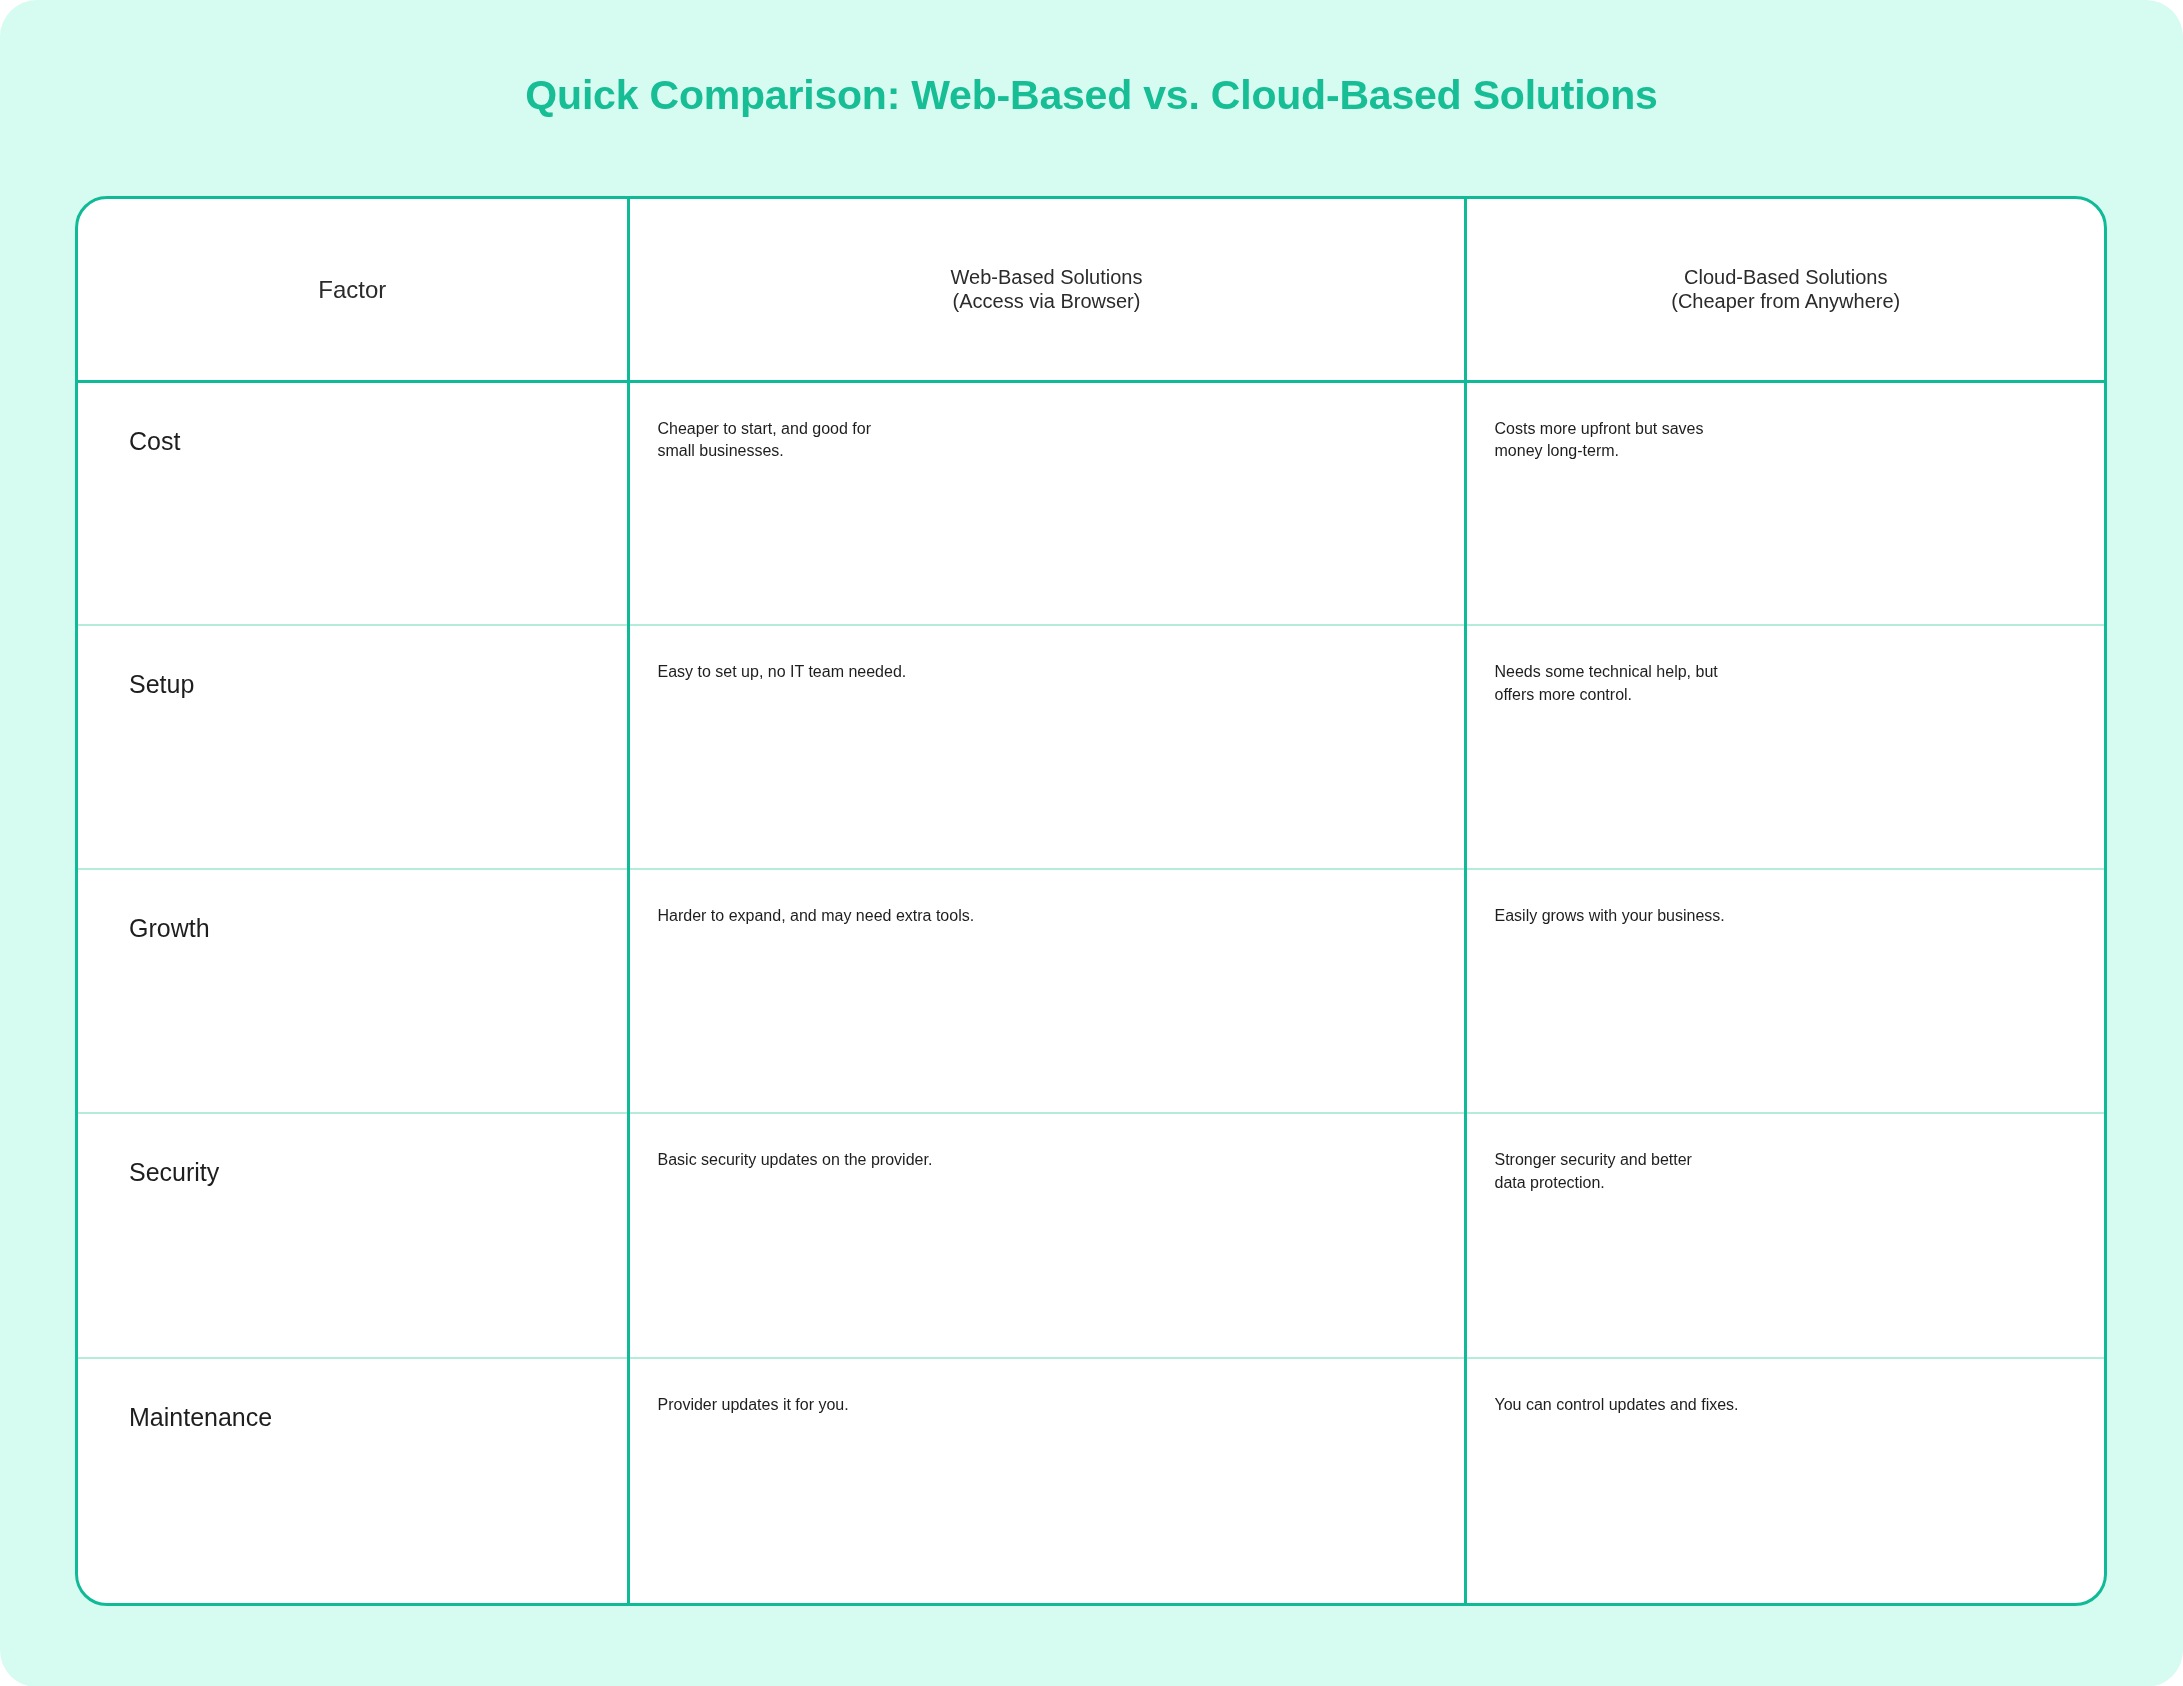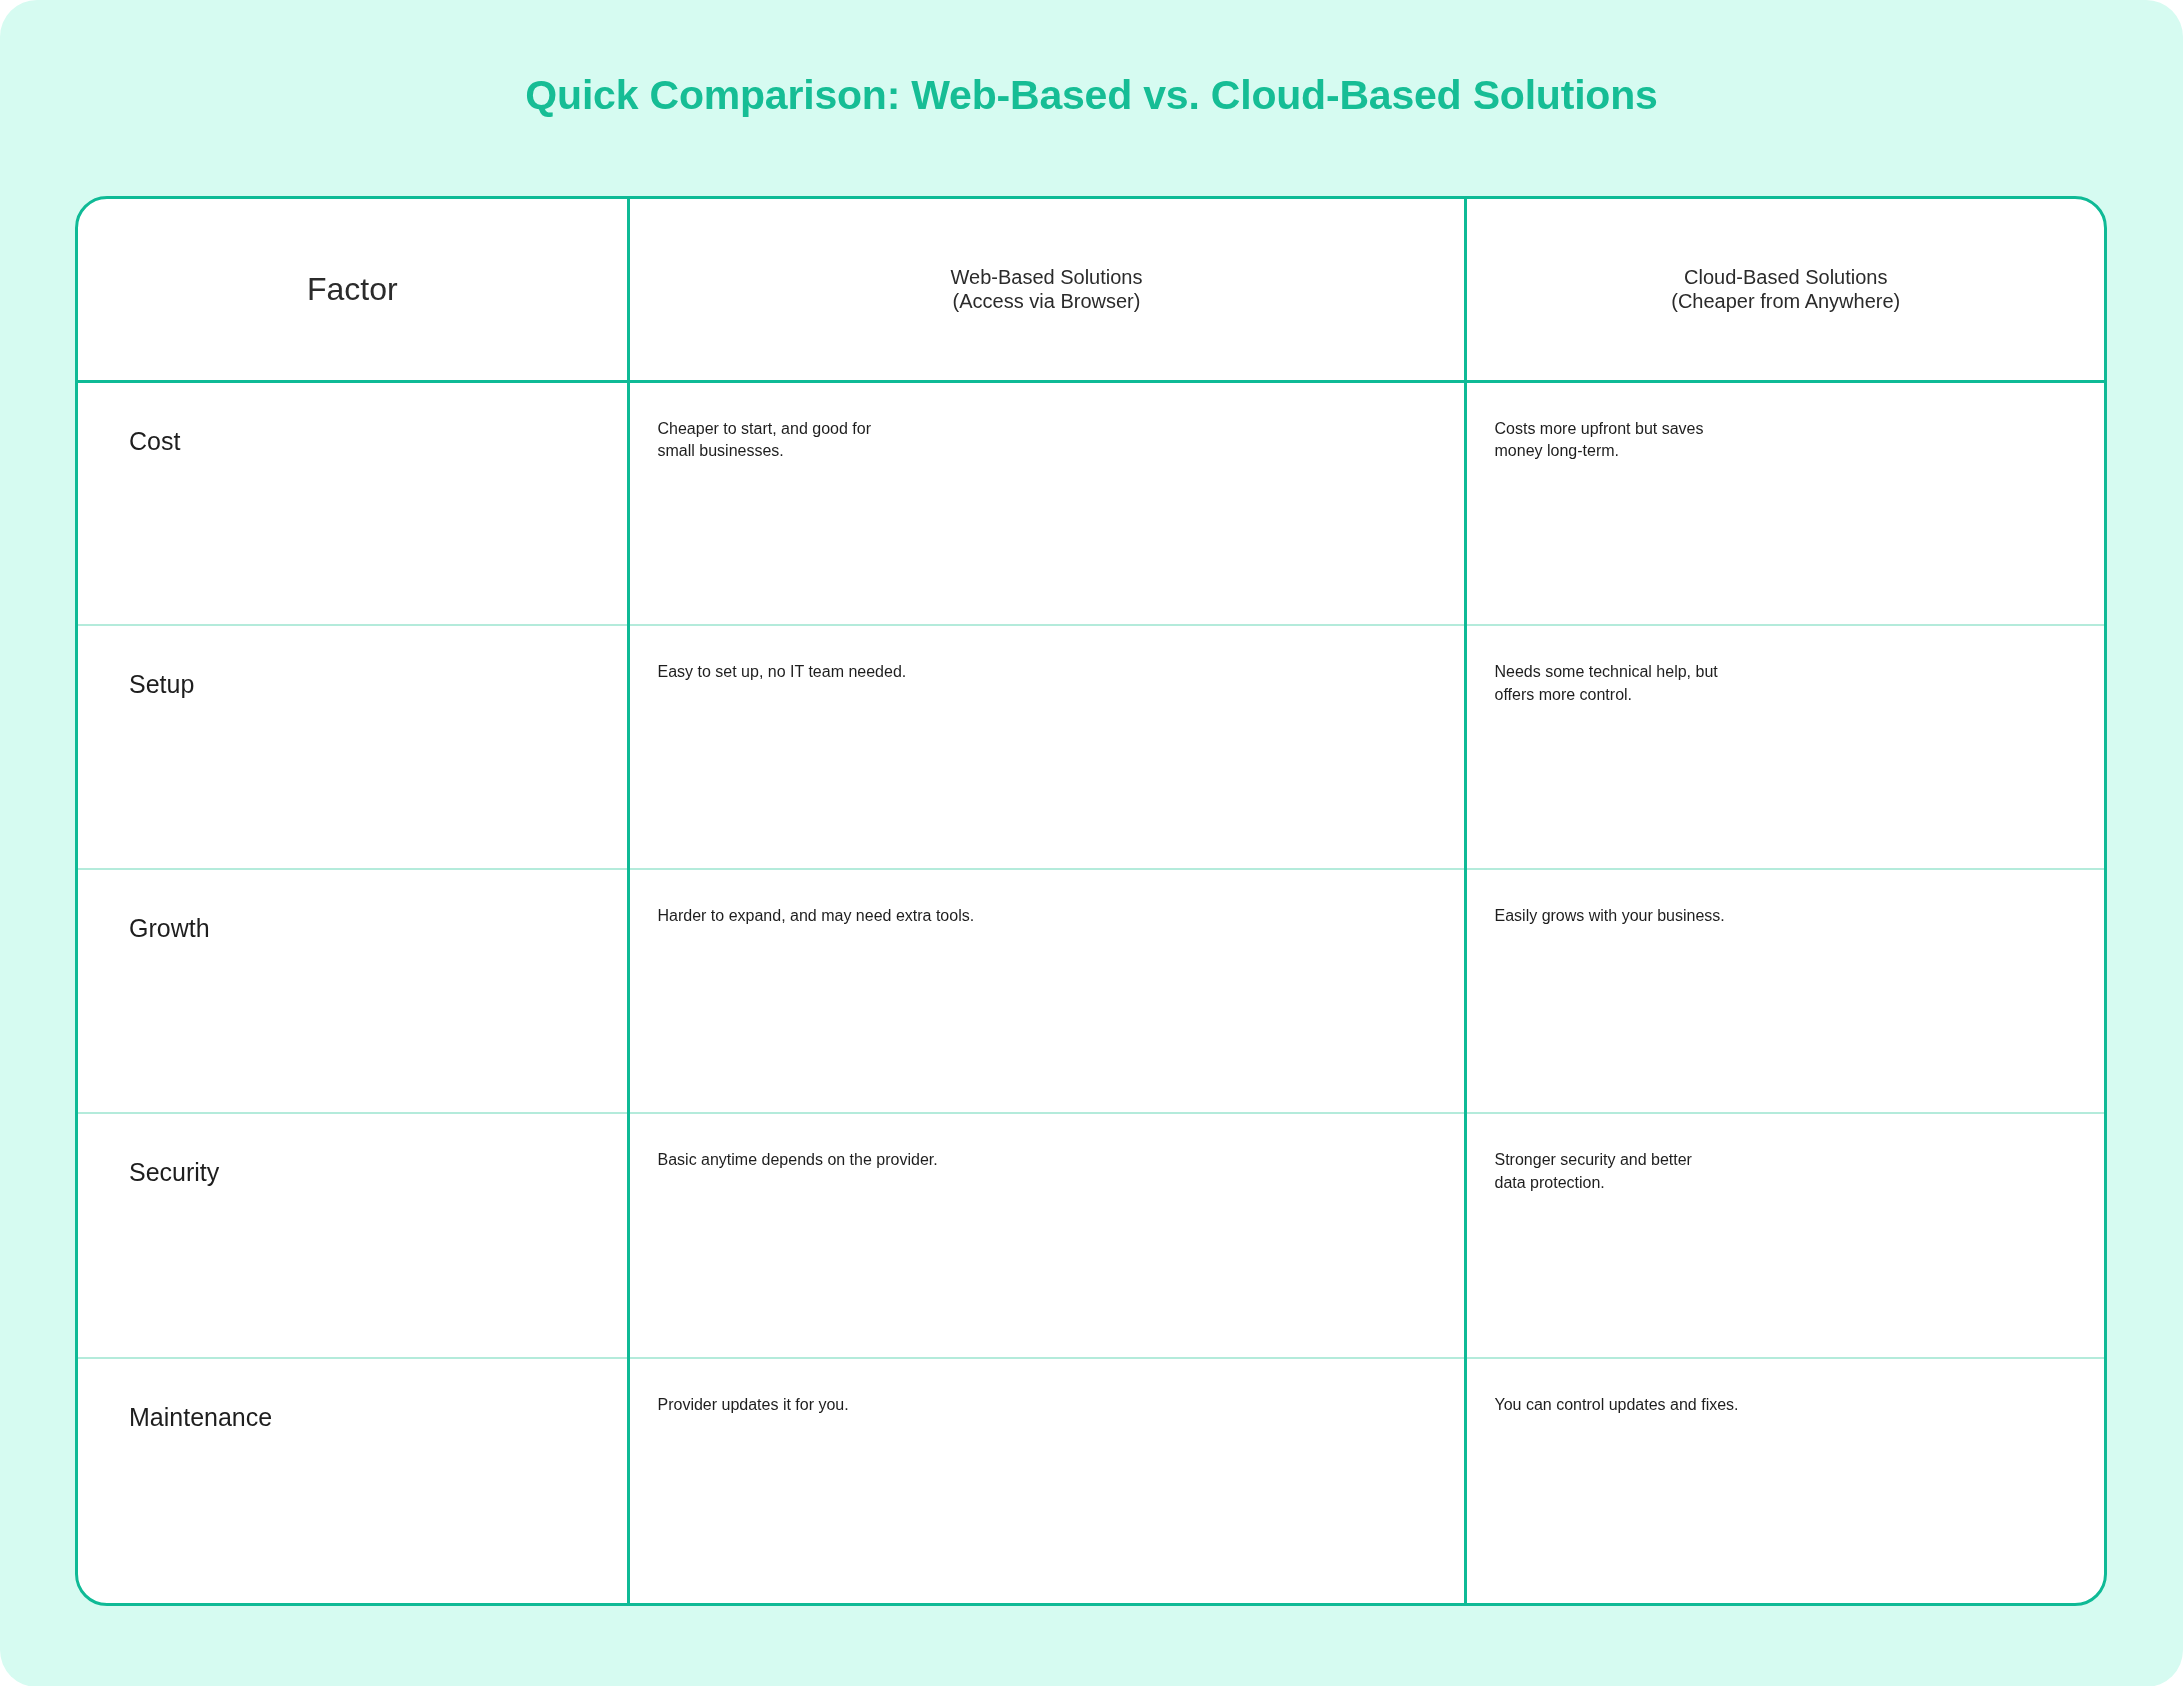--- a/index.html
+++ b/index.html
@@ -70,21 +70,21 @@
     text-align: center;
     padding: 0 18.3px;
     font-weight: normal;
     color: #2b2b2b;
     font-size: 20px;
     line-height: 1.22;
     box-sizing: border-box;
   }
   thead th:last-child { border-right: none; }
 
-  thead th.factor-head { font-size: 32px; }
+  thead th.factor-head { font-size: 24px; }
 
   tbody tr { height: 201px; }
   tbody tr:last-child { height: 202px; }
 
   tbody td {
     border-right: 3.1px solid #0fba96;
     border-bottom: 2.4px solid #b4ebdb;
     vertical-align: top;
     box-sizing: border-box;
     color: #1e1e1e;
@@ -168,21 +168,21 @@
           </td>
           <td class="desc-cell">
             <span class="cell-line">Easily grows with your business.</span>
             <span class="cell-line"></span>
           </td>
         </tr>
 
         <tr>
           <td class="factor-cell">Security</td>
           <td class="desc-cell">
-            <span class="cell-line">Basic anytime depends on the provider.</span>
+            <span class="cell-line">Basic security updates on the provider.</span>
             <span class="cell-line"></span>
           </td>
           <td class="desc-cell">
             <span class="cell-line">Stronger security and better</span>
             <span class="cell-line">data protection.</span>
           </td>
         </tr>
 
 
         <tr>

